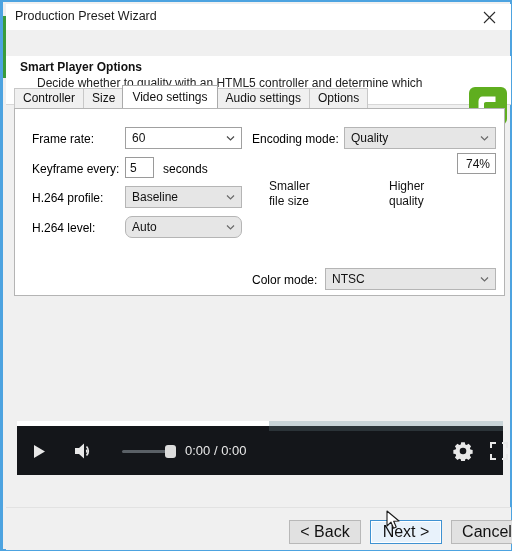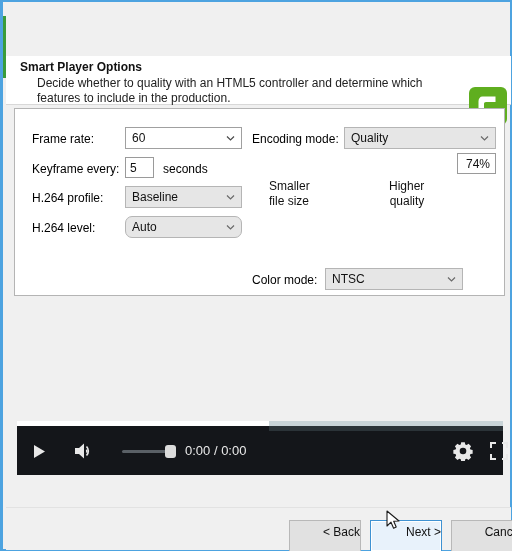--- a/index.html
+++ b/index.html
@@ -310,26 +310,26 @@
   #footer {
     position: absolute;
     left: 3px; top: 505px;
     width: 505px; height: 42px;
     background: #f0f0f0;
     border-top: 1px solid #e2e2e2;
   }
   .dlg-btn {
     position: absolute;
     box-sizing: border-box;
-    width: 72px; height: 32px;
+    width: 72px; height: 24px;
     background: #e1e1e1;
     border: 1px solid #b8b8b8;
-    font-size: 12px;
+    font-size: 16px;
     line-height: 22px;
-    text-align: right;
+    text-align: center;
     color: #111111;
     cursor: default;
   }
   .dlg-btn.default {
     background: #e8f2fb;
     border: 1px solid #3f92d2;
     box-shadow: inset 0 0 0 1px #ffffff;
   }
 
   
@@ -342,31 +342,47 @@
   }
   #cursor svg { display: block; }
 </style>
 </head>
 <body>
 
 <div id="window">
 
   <div id="edge-green"></div>
 
+  <div id="titlebar">
+    <div id="title-text">Production Preset Wizard</div>
+    <div id="close-btn">
+      <svg width="13" height="13" viewBox="0 0 13 13">
+        <line x1="1" y1="1" x2="12" y2="12" stroke="#2b2b2b" stroke-width="1.1"></line>
+        <line x1="12" y1="1" x2="1" y2="12" stroke="#2b2b2b" stroke-width="1.1"></line>
+      </svg>
+    </div>
+  </div>
 
   <div id="header">
     <div id="header-title">Smart Player Options</div>
     <div id="header-desc">Decide whether to quality with an HTML5 controller and determine which features to include in the production.</div>
     <div id="brand-logo">
       <svg width="26" height="26" viewBox="0 0 26 26">
         <path d="M20.5 3.5 L7.5 3.5 C5.0 3.5 3.5 5.6 3.5 8.3 L3.5 17.7 C3.5 20.4 5.0 22.5 7.5 22.5 L20.5 22.5 L20.5 17.0 L11.0 17.0 C9.7 17.0 9.0 16.2 9.0 15.0 L9.0 11.0 C9.0 9.8 9.7 9.0 11.0 9.0 L20.5 9.0 Z" fill="#ffffff"></path>
       </svg>
     </div>
   </div>
 
+  <div id="tabstrip">
+    <div class="tab">Controller</div>
+    <div class="tab">Size</div>
+    <div class="tab active">Video settings</div>
+    <div class="tab">Audio settings</div>
+    <div class="tab">Options</div>
+  </div>
 
   <div id="panel">
 
     <div class="field-label" style="left:17px; top:23px;">Frame rate:</div>
     <div class="combo" style="left:110px; top:18px; width:117px;">
       <span class="combo-text">60</span>
       <span class="chev">
         <svg width="9" height="7" viewBox="0 0 9 7">
             <path d="M1 1.5 L4.5 5 L8 1.5" fill="none" stroke="#4a4a4a" stroke-width="1.2"></path>
           </svg>
@@ -410,27 +426,27 @@
     </div>
 
     <div class="textbox right" style="left:442px; top:44px; width:39px;">
       <span class="tb-text">74%</span>
     </div>
 
     <div class="slider-caption" style="left:254px; top:70px;">
       <div>Smaller</div>
       <div>file size</div>
     </div>
-    <div class="slider-caption" style="left:374px; top:70px;text-align:right;">
+    <div class="slider-caption" style="left:374px; top:70px;">
       <div>Higher</div>
       <div>quality</div>
     </div>
 
     <div class="field-label" style="left:237px; top:164px;text-align:center;">Color mode:</div>
-    <div class="combo disabled" style="left:310px; top:159px; width:138px;">
+    <div class="combo disabled" style="left:310px; top:159px; width:171px;">
       <span class="combo-text">NTSC</span>
       <span class="chev">
         <svg width="9" height="7" viewBox="0 0 9 7">
             <path d="M1 1.5 L4.5 5 L8 1.5" fill="none" stroke="#6a6a6a" stroke-width="1.2"></path>
           </svg>
       </span>
     </div>
   </div>
 
   <div id="quality-slider">

